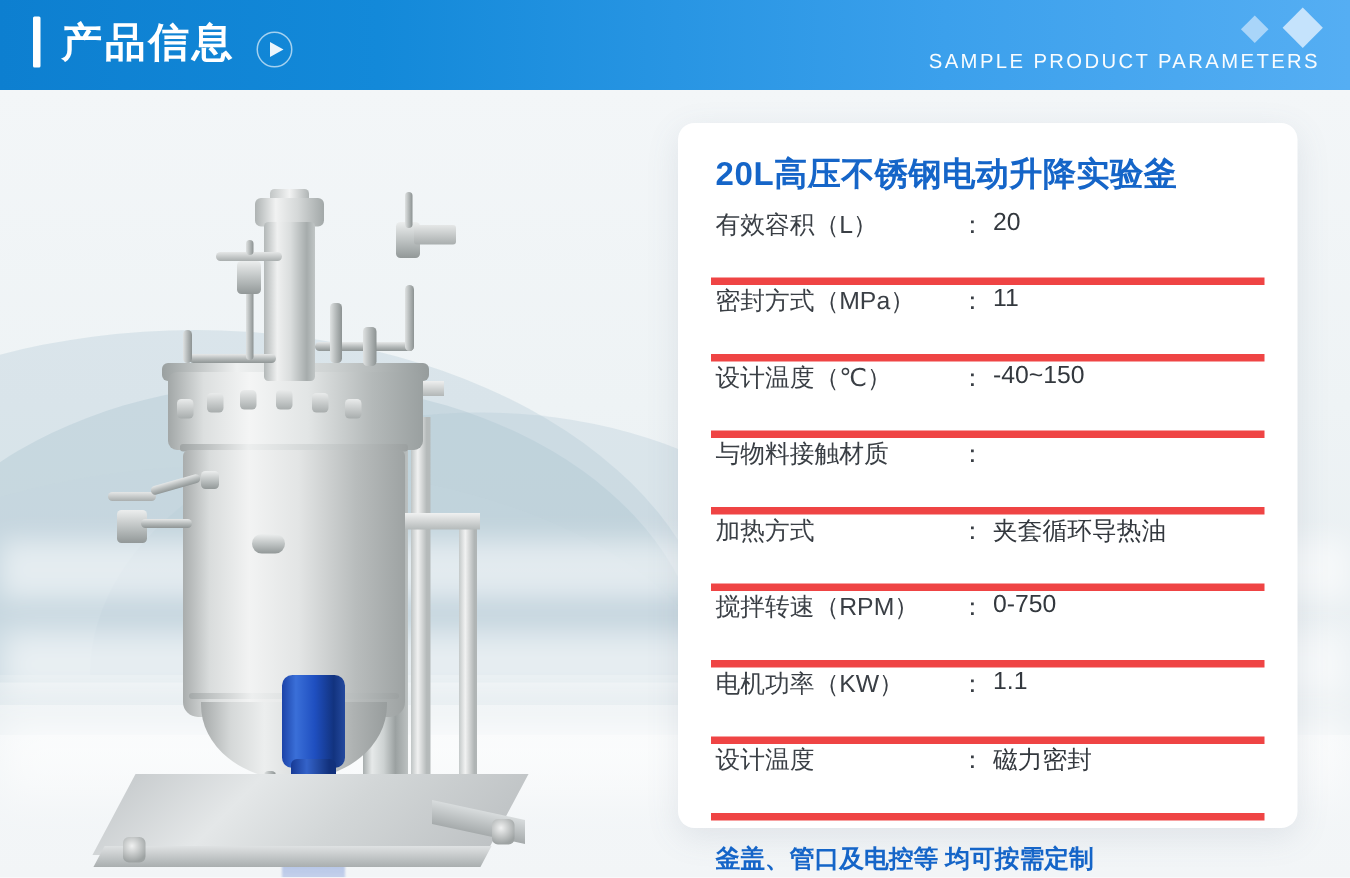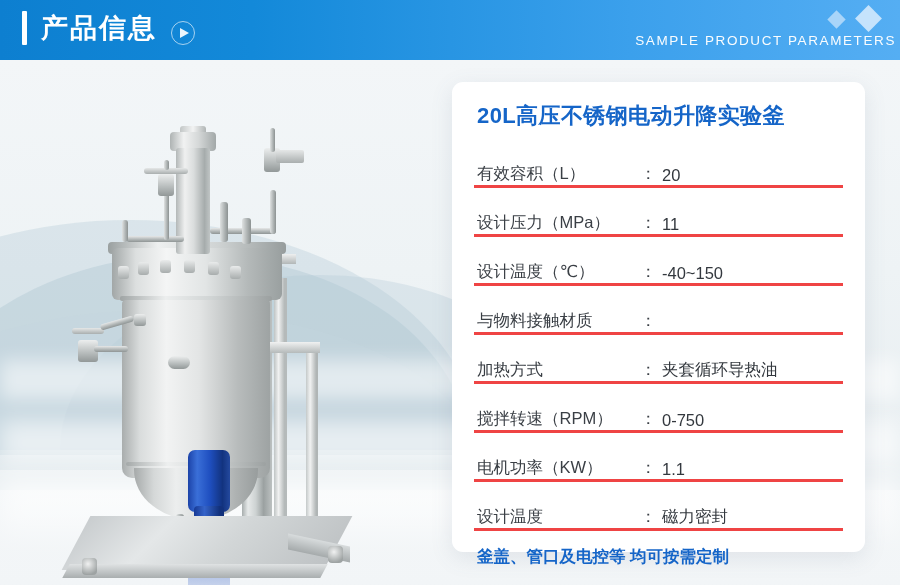--- a/index.html
+++ b/index.html
@@ -68,21 +68,21 @@
     top: 6px;
     width: 0;
     height: 0;
     border-left: 9px solid rgba(255,255,255,0.92);
     border-top: 5px solid transparent;
     border-bottom: 5px solid transparent;
   }
 
   .header-sub {
     position: absolute;
-    right: 4px;
+    right: 20px;
     top: 33px;
     color: #ffffff;
     font-size: 13.5px;
     letter-spacing: 1.6px;
     white-space: nowrap;
     opacity: 0.97;
     text-align: right;
   }
 
   .diamonds {
@@ -287,23 +287,23 @@
     font-size: 22px;
     font-weight: bold;
     letter-spacing: 0.4px;
     padding-top: 19px;
     padding-left: 3px;
     white-space: nowrap;
   }
   .spec-list { margin-top: 8px; }
   .spec-row {
     display: flex;
-    align-items: flex-end;
+    align-items: flex-start;
     height: 46px;
-    border-bottom: 3px solid #ef4444;
+    border-bottom: 5px solid #ef4444;
     padding-left: 3px;
   }
   .spec-label {
     width: 163px;
     flex: none;
     font-size: 16.5px;
     color: #3a3f45;
     white-space: nowrap;
   }
   .spec-colon {
@@ -432,21 +432,21 @@
 
     <div class="spec-list">
 
       <div class="spec-row">
         <div class="spec-label">有效容积（L）</div>
         <div class="spec-colon">：</div>
         <div class="spec-value">20</div>
       </div>
 
       <div class="spec-row">
-        <div class="spec-label">设计压力（MPa）</div>
+        <div class="spec-label">密封方式（MPa）</div>
         <div class="spec-colon">：</div>
         <div class="spec-value">11</div>
       </div>
 
       <div class="spec-row">
         <div class="spec-label">设计温度（℃）</div>
         <div class="spec-colon">：</div>
         <div class="spec-value">-40~150</div>
       </div>
 

